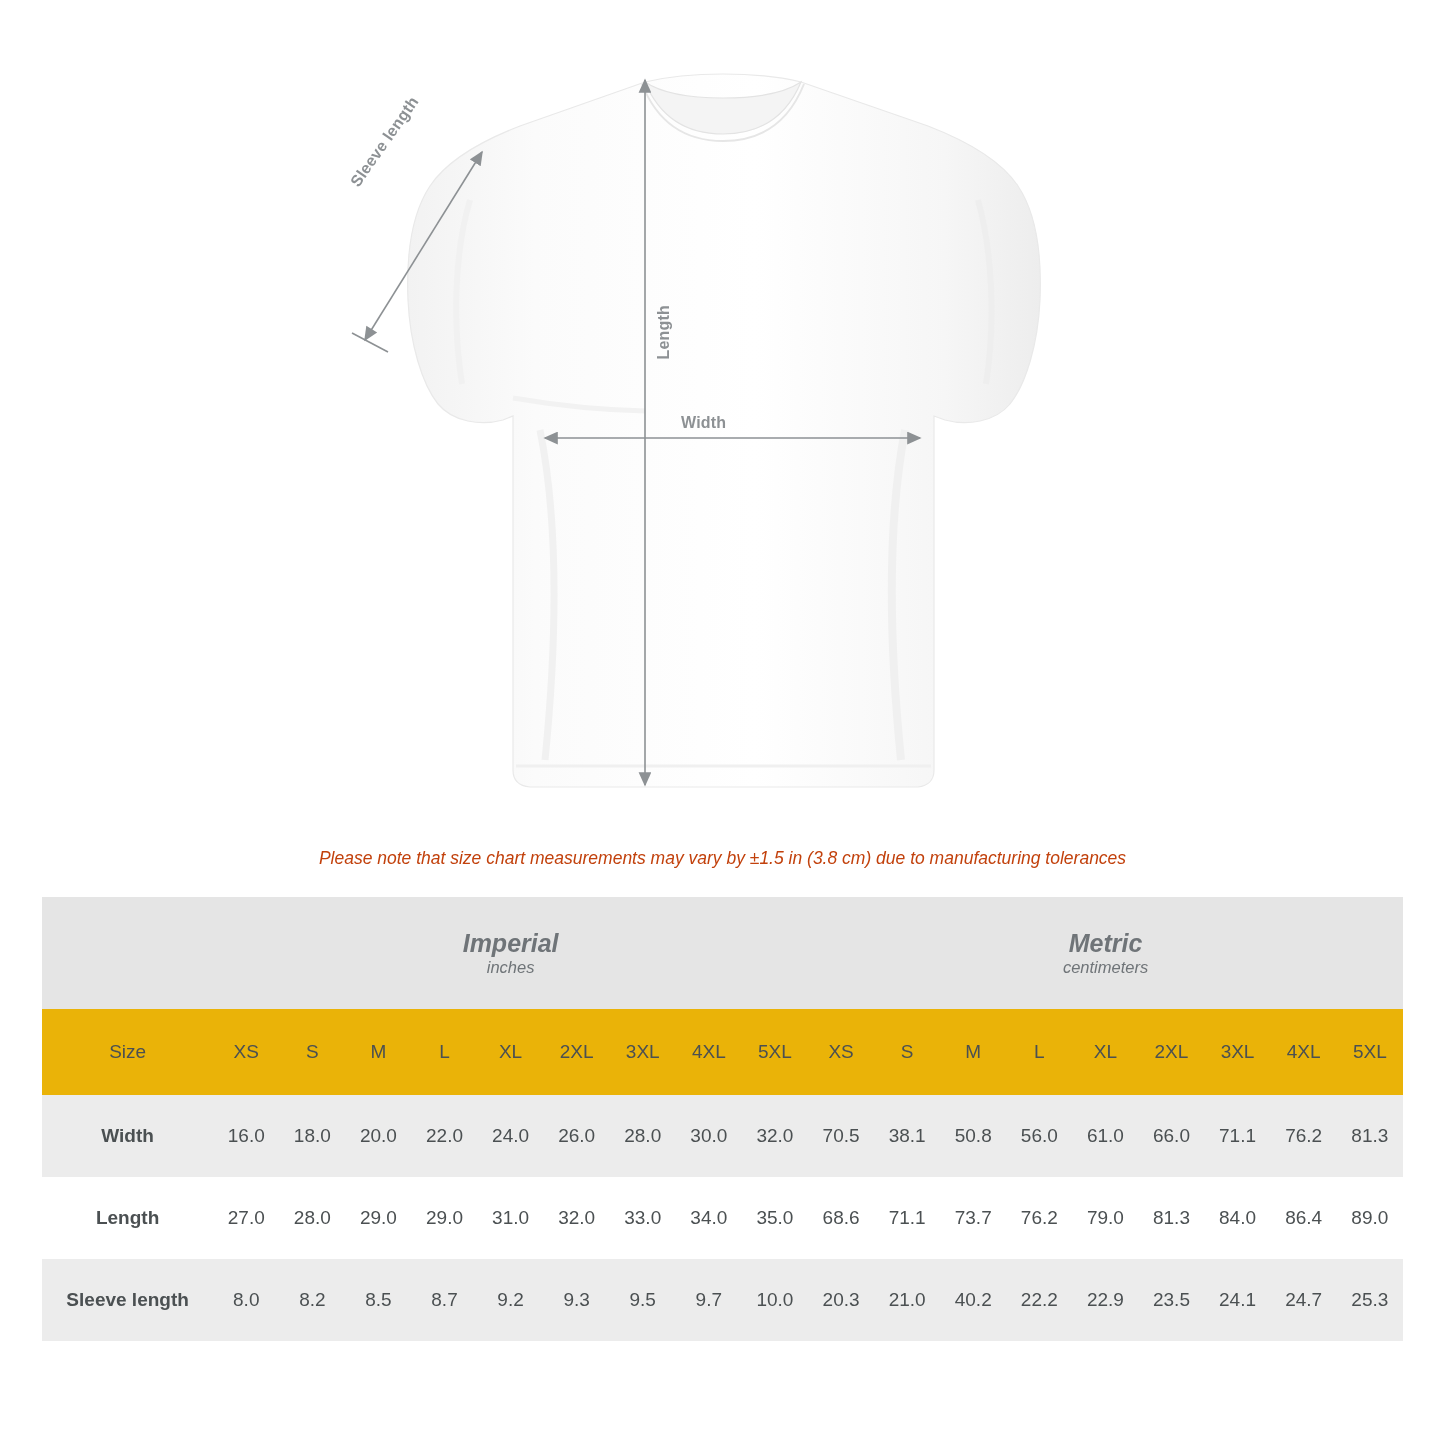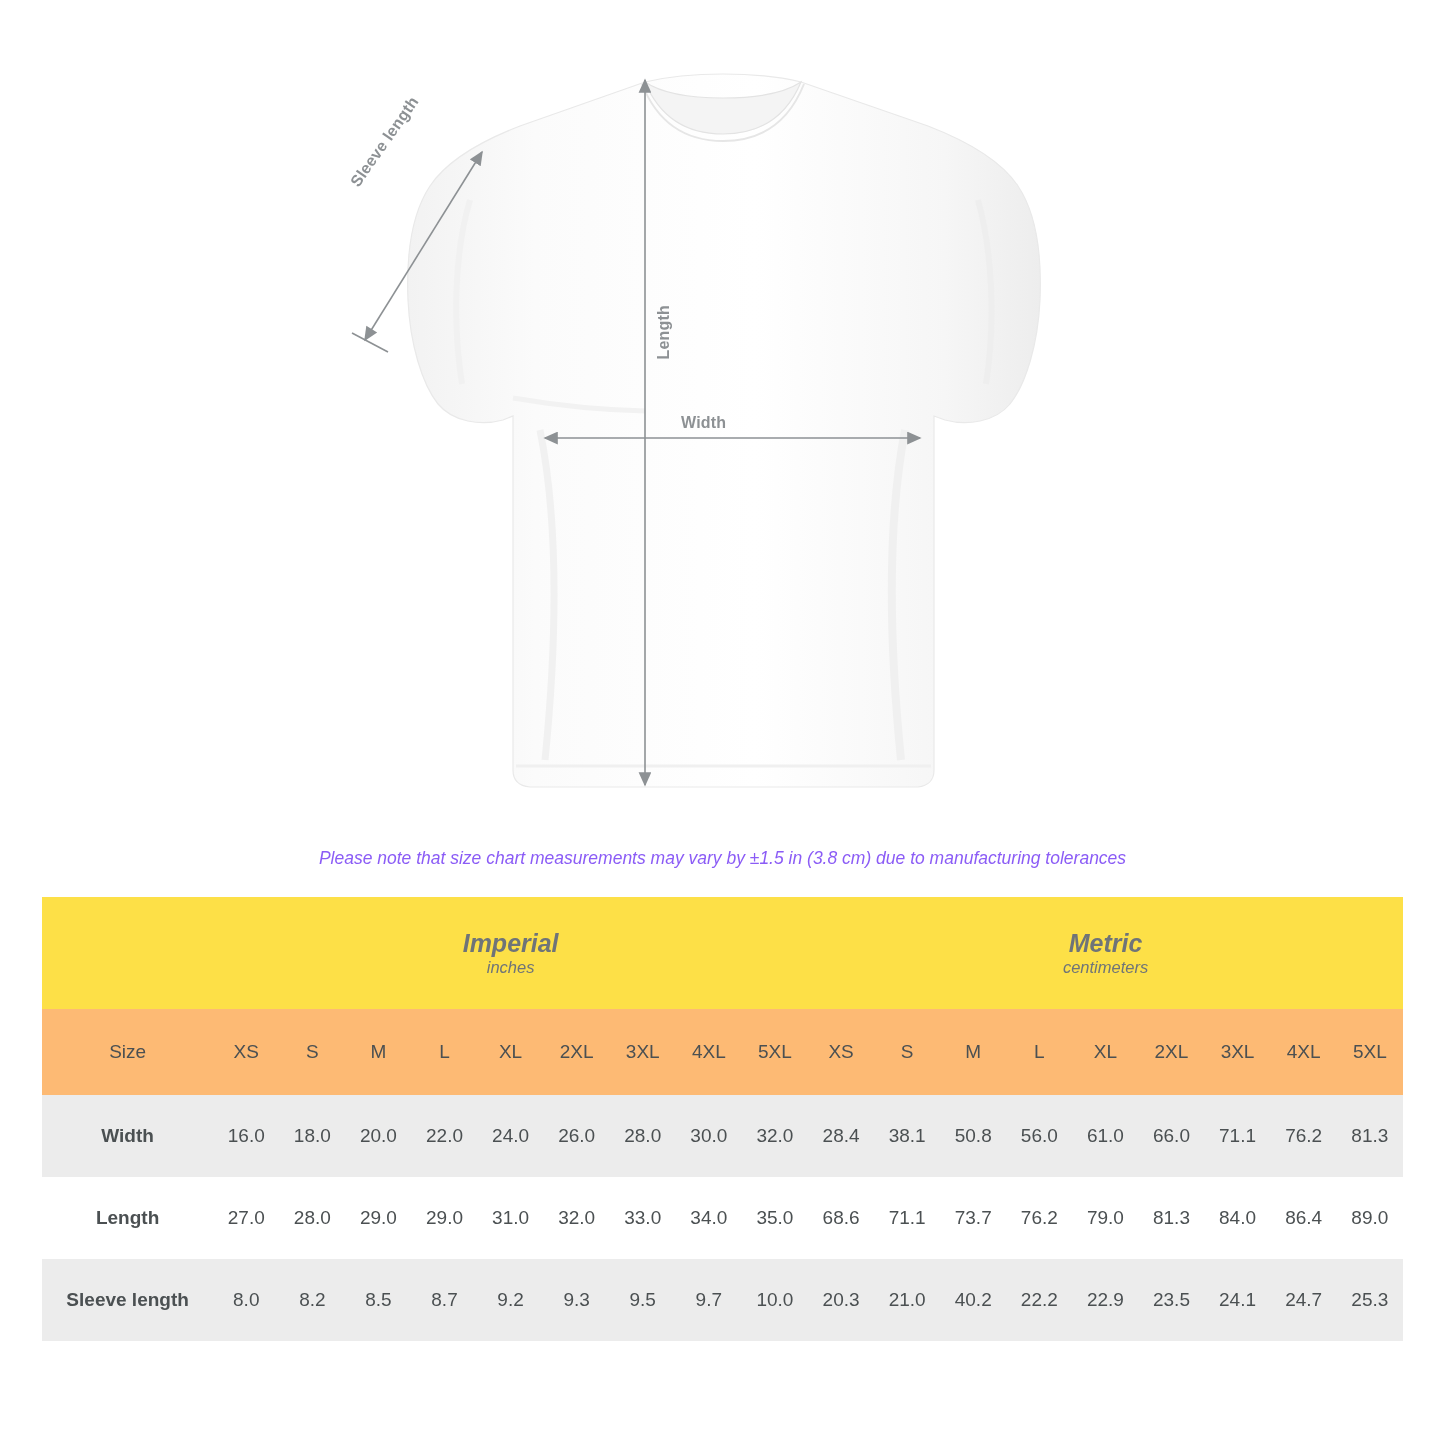--- a/index.html
+++ b/index.html
@@ -62,60 +62,60 @@
   }
   .chart-title {
     font-size: 30px;
     font-weight: bold;
     color: #2f3437;
     margin: 0 0 14px 0;
   }
   .chart-note {
     font-size: 17.5px;
     font-style: italic;
-    color: #8b5cf6;
+    color: #c2410c;
     margin: 0;
   }
 
   
   .table-wrap {
     margin: 28px 42px 0 42px;
   }
   table.size-table {
     border-collapse: collapse;
     width: 1361px;
     table-layout: fixed;
   }
   table.size-table td, table.size-table th {
     text-align: center;
     vertical-align: middle;
     font-weight: normal;
     border: none;
   }
 
   .unit-row td {
-    background: #fde047;
+    background: #e5e5e5;
     height: 112px;
     padding: 0;
   }
   .unit-title {
     font-size: 25px;
     font-style: italic;
     font-weight: bold;
     color: #6f7478;
     line-height: 1.15;
   }
   .unit-sub {
     font-size: 16.5px;
     font-style: italic;
     color: #6f7478;
   }
 
   .head-row td {
-    background: #fdba74;
+    background: #eab308;
     height: 84px;
     font-size: 19px;
     font-weight: bold;
     color: #4b5052;
   }
   .head-row td.rowlabel {
     font-size: 19px;
   }
 
   .data-row td {
@@ -254,21 +254,21 @@
           <td class="rowlabel">Width</td>
           <td class="cell">16.0</td>
           <td class="cell">18.0</td>
           <td class="cell">20.0</td>
           <td class="cell">22.0</td>
           <td class="cell">24.0</td>
           <td class="cell">26.0</td>
           <td class="cell">28.0</td>
           <td class="cell">30.0</td>
           <td class="cell">32.0</td>
-          <td class="cell">28.4</td>
+          <td class="cell">70.5</td>
           <td class="cell">38.1</td>
           <td class="cell">50.8</td>
           <td class="cell">56.0</td>
           <td class="cell">61.0</td>
           <td class="cell">66.0</td>
           <td class="cell">71.1</td>
           <td class="cell">76.2</td>
           <td class="cell">81.3</td>
         </tr>
 

